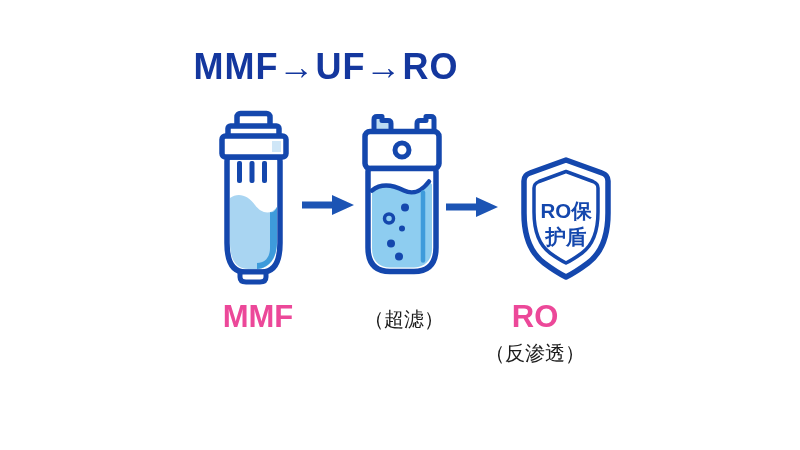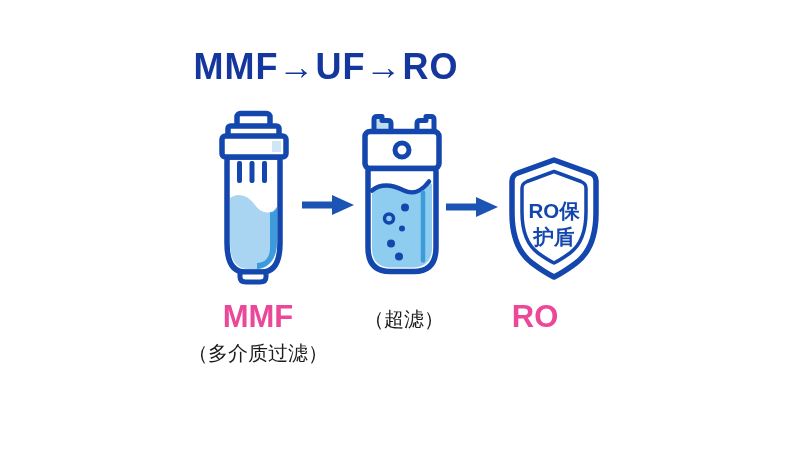--- a/index.html
+++ b/index.html
@@ -9,21 +9,21 @@
   }
   .title{
     position:absolute;top:46px;left:0;width:652px;margin:0;
     text-align:center;font-size:36px;font-weight:bold;letter-spacing:1px;
     color:#14379E;
   }
   .icon{position:absolute;}
   .icon svg{display:block;width:100%;height:100%;}
   .icon-mmf{left:219px;top:110px;width:70px;height:175px;}
   .icon-uf{left:358px;top:112px;width:92px;height:166px;}
-  .icon-ro{left:504px;top:156px;width:100px;height:125px;text-align:center;}
+  .icon-ro{left:516px;top:156px;width:100px;height:125px;text-align:center;}
   .arrow{position:absolute;width:52px;height:20px;}
   .arrow svg{display:block;width:100%;height:100%;}
   .arrow-1{left:302px;top:195px;}
   .arrow-2{left:446px;top:197px;}
   .label-col{position:absolute;top:300px;width:150px;text-align:center;}
   .col-1{left:183px;}
   .col-2{left:329px;}
   .col-3{left:460px;}
   .stage-label{font-size:31px;font-weight:bold;color:#ec4899;line-height:1.1;}
   .stage-sublabel{margin-top:6px;font-size:20px;color:#1C1C1C;letter-spacing:0px;}
@@ -90,22 +90,22 @@
     <svg viewBox="0 0 100 125" xmlns="http://www.w3.org/2000/svg">
       <path d="M50,4 L86,17 Q92,19 92,25 L92,57 Q92,92 72,107 Q60,116 50,121 Q40,116 28,107 Q8,92 8,57 L8,25 Q8,19 14,17 Z" fill="#ffffff" stroke="#1447AD" stroke-width="5.5" stroke-linejoin="round"></path>
       <path d="M50,15.5 L77,25.5 Q82,27.5 82,32 L82,56 Q82,85 66,97 Q57,103.5 50,107 Q43,103.5 34,97 Q18,85 18,56 L18,32 Q18,27.5 23,25.5 Z" fill="none" stroke="#1447AD" stroke-width="3.5" stroke-linejoin="round"></path>
       <text class="shield-text" x="50" y="62" text-anchor="middle">RO保</text>
       <text class="shield-text" x="50" y="88" text-anchor="middle">护盾</text>
     </svg>
   </div>
 
   <div class="label-col col-1">
     <div class="stage-label">MMF</div>
-    <div class="stage-sublabel">（多介质过滤）</div>
   </div>
   <div class="label-col col-2">
     <div class="stage-sublabel">（超滤）</div>
   </div>
   <div class="label-col col-3">
     <div class="stage-label">RO</div>
+    <div class="stage-sublabel">（反渗透）</div>
   </div>
 
 </div>
 
 </body></html>

